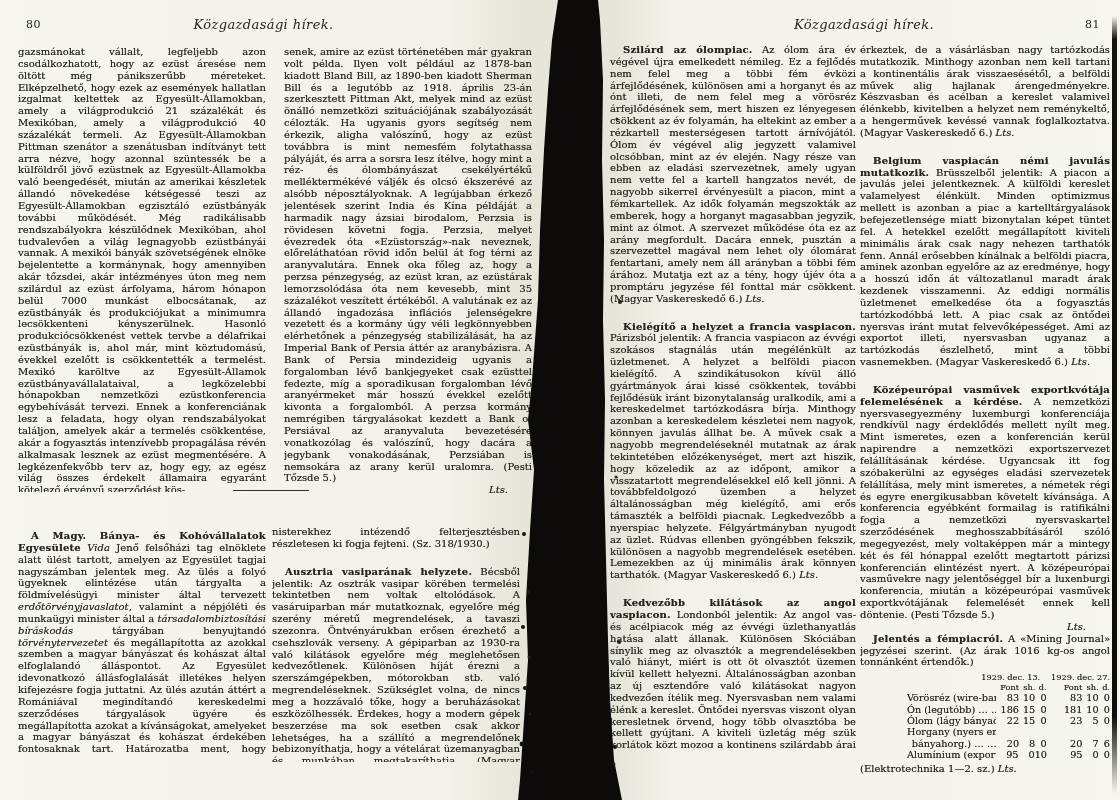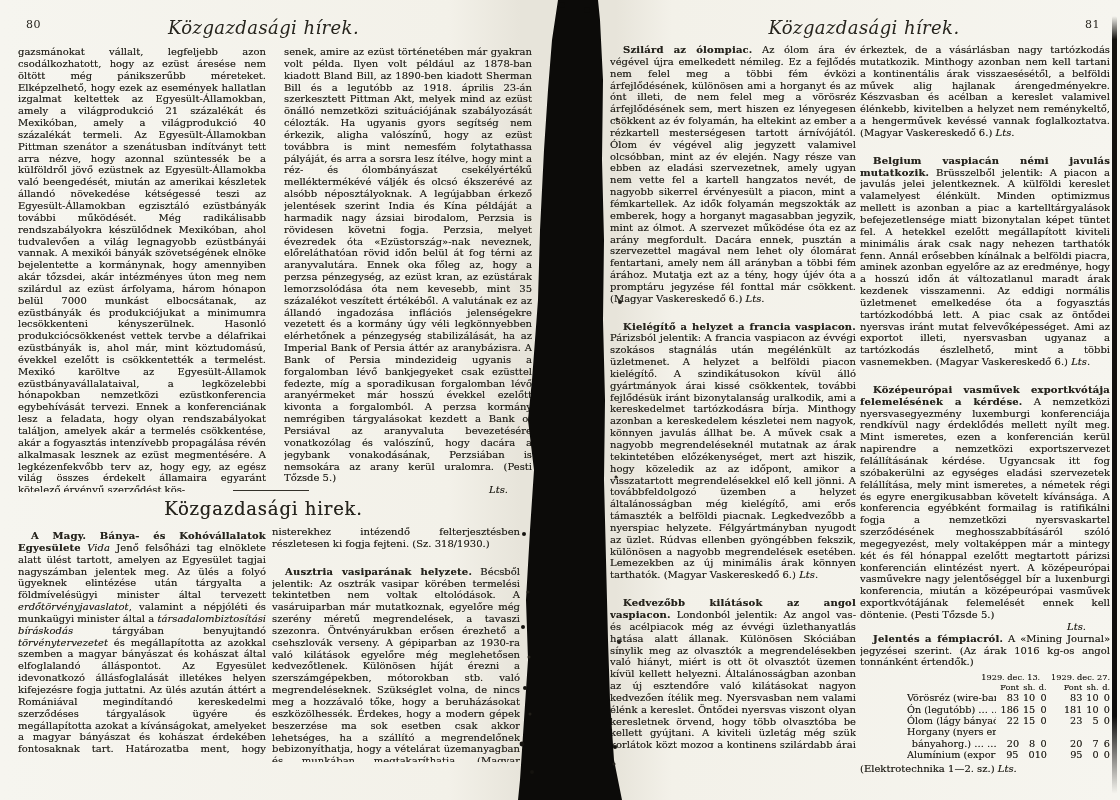--- a/index.html
+++ b/index.html
@@ -10,21 +10,21 @@
   }
   .canvas{position:relative;width:1120px;height:800px;
     background:linear-gradient(90deg,#f6f5ef 0%,#f3f1e9 40%,#e7e4da 46.5%,#e7e4da 55%,#f3f1e9 60%,#f6f5ef 100%);}
   .page{position:absolute;top:0;height:800px;}
   .page-left{left:0;width:527px;}
   .page-right{left:608px;width:512px;}
   .pnum{position:absolute;top:18px;font-size:11px;letter-spacing:.5px;}
   .pnum-left{left:26px;}
   .pnum-right{right:20px;}
   .runhead{position:absolute;top:17px;left:0;right:0;text-align:center;
-    font-style:italic;font-size:18px;letter-spacing:.4px;}
+    font-style:italic;font-size:13px;letter-spacing:.4px;}
   .col{position:absolute;text-align:justify;font-size:10px;line-height:11.85px;
     overflow:hidden;text-shadow:0 0 .35px rgba(20,18,12,.55);}
   .col p{margin:0;text-indent:13px;}
   .col p + p{margin-top:16px;}
   .col p.cont{text-indent:0;}
   b.lead{font-weight:bold;letter-spacing:.2px;}
   em{font-style:italic;}
   .sigline{text-align:right;padding-right:24px;font-style:italic;}
   
   .lp-c1-top{left:18px;top:46px;width:248px;height:446px;}
@@ -75,21 +75,20 @@
     <div class="col lp-c1-top">
       <p class="cont">gazsmánokat vállalt, legfeljebb azon csodálkozhatott, hogy az ezüst áresése nem öltött még pánikszerűbb méreteket. Elképzelhető, hogy ezek az események hallatlan izgalmat keltettek az Egyesült-Államokban, amely a világprodukció 21 százalékát és Mexikóban, amely a világprodukció 40 százalékát termeli. Az Egyesült-Államokban Pittman szenátor a szenátusban indítványt tett arra nézve, hogy azonnal szüntessék be a külföldről jövő ezüstnek az Egyesült-Államokba való beengedését, miután az amerikai készletek állandó növekedése kétségessé teszi az Egyesült-Államokban egzisztáló ezüstbányák további működését. Még radikálisabb rendszabályokra készülődnek Mexikóban, ahol tudvalevően a világ legnagyobb ezüstbányái vannak. A mexikói bányák szövetségének elnöke bejelentette a kormánynak, hogy amennyiben akár tőzsdei, akár intézményes úton meg nem szilárdul az ezüst árfolyama, három hónapon belül 7000 munkást elbocsátanak, az ezüstbányák és produkciójukat a minimumra lecsökkenteni kényszerülnek. Hasonló produkciócsökkenést vettek tervbe a délafrikai ezüstbányák is, ahol már, mint köztudomású, évekkel ezelőtt is csökkentették a termelést. Mexikó karöltve az Egyesült-Államok ezüstbányavállalataival, a legközelebbi hónapokban nemzetközi ezüstkonferencia egybehívását tervezi. Ennek a konferenciának lesz a feladata, hogy olyan rendszabályokat találjon, amelyek akár a termelés csökkentése, akár a fogyasztás intenzívebb propagálása révén alkalmasak lesznek az ezüst megmentésére. A legkézenfekvőbb terv az, hogy egy, az egész világ összes érdekelt államaira egyaránt kötelező érvényű szerződést kös-</p>
     </div>
 
     <div class="col lp-c2-top">
       <p class="cont">senek, amire az ezüst történetében már gyakran volt példa. Ilyen volt például az 1878-ban kiadott Bland Bill, az 1890-ben kiadott Sherman Bill és a legutóbb az 1918. április 23-án szerkesztett Pittman Akt, melyek mind az ezüst önálló nemzetközi szituációjának szabályozását célozták. Ha ugyanis gyors segítség nem érkezik, aligha valószínű, hogy az ezüst továbbra is mint nemesfém folytathassa pályáját, és arra a sorsra lesz ítélve, hogy mint a réz- és ólombányászat csekélyértékű melléktermékévé váljék és olcsó ékszerévé az alsóbb néposztályoknak. A legújabban érkező jelentések szerint India és Kína példáját a harmadik nagy ázsiai birodalom, Perzsia is rövidesen követni fogja. Perzsia, melyet évezredek óta «Ezüstország»-nak neveznek, előreláthatóan rövid időn belül át fog térni az aranyvalutára. Ennek oka főleg az, hogy a perzsa pénzegység, az ezüst kran, az ezüstárak lemorzsolódása óta nem kevesebb, mint 35 százalékot veszített értékéből. A valutának ez az állandó ingadozása inflációs jelenségekre vezetett és a kormány úgy véli legkönnyebben elérhetőnek a pénzegység stabilizálását, ha az Imperial Bank of Persia áttér az aranybázisra. A Bank of Persia mindezideig ugyanis a forgalomban lévő bankjegyeket csak ezüsttel fedezte, míg a sporadikusan forgalomban lévő aranyérmeket már hosszú évekkel ezelőtt kivonta a forgalomból. A perzsa kormány nemrégiben tárgyalásokat kezdett a Bank of Persiával az aranyvaluta bevezetésére vonatkozólag és valószínű, hogy dacára a jegybank vonakodásának, Perzsiában is nemsokára az arany kerül uralomra. (Pesti Tőzsde 5.)</p>
       <div class="sigline"><em>Lts.</em></div>
     </div>
 
     <div class="rule"></div>
-    <h2 class="sechead">Közgazdasági hirek.</h2>
 
     <div class="col lp-c1-bot">
       <p><b class="lead">A Magy. Bánya- és Kohóvállalatok Egyesülete</b><span><span> </span><em>Vida</em><span> Jenő felsőházi tag elnöklete alatt ülést tartott, amelyen az Egyesület tagjai nagyszámban jelentek meg. Az ülés a folyó ügyeknek elintézése után tárgyalta a földmívelésügyi minister által tervezett </span><em>erdőtörvényjavaslatot</em><span>, valamint a népjóléti és munkaügyi minister által a </span><em>társadalombiztosítási bíráskodás</em><span> tárgyában benyujtandó </span><em>törvénytervezetet</em><span> és megállapította az azokkal szemben a magyar bányászat és kohászat által elfoglalandó álláspontot. Az Egyesület idevonatkozó állásfoglalását illetékes helyen kifejezésre fogja juttatni. Az ülés azután áttért a Romániával megindítandó kereskedelmi szerződéses tárgyalások ügyére és megállapította azokat a kívánságokat, amelyeket a magyar bányászat és kohászat érdekében fontosaknak tart. Határozatba ment, hogy ezeket a pénzügyi és kereskedelemügyi mi-</span></span></p>
     </div>
 
     <div class="col lp-c2-bot">
       <p class="cont">nisterekhez intézendő felterjesztésben részletesen ki fogja fejteni. (Sz. 318/1930.)</p>
       <p><b class="lead">Ausztria vasiparának helyzete.</b>
         <span>Bécsből jelentik: Az osztrák vasipar körében termelési tekintetben nem voltak eltolódások. A vasáruiparban már mutatkoznak, egyelőre még szerény méretű megrendelések, a tavaszi szezonra. Öntvényárukban erősen érezhető a csehszlovák verseny. A gépiparban az 1930-ra való kilátások egyelőre még meglehetősen kedvezőtlenek. Különösen híját érezni a szerszámgépekben, mótorokban stb. való megrendeléseknek. Szükséglet volna, de nincs meg a hozzávaló tőke, hogy a beruházásokat eszközölhessék. Érdekes, hogy a modern gépek beszerzése ma sok esetben csak akkor lehetséges, ha a szállító a megrendelőnek bebizonyíthatja, hogy a vételárat üzemanyagban és munkában megtakaríthatja. (Magyar Vaskereskedő 5. sz.)</span>
         <em>Lts.</em></p>

